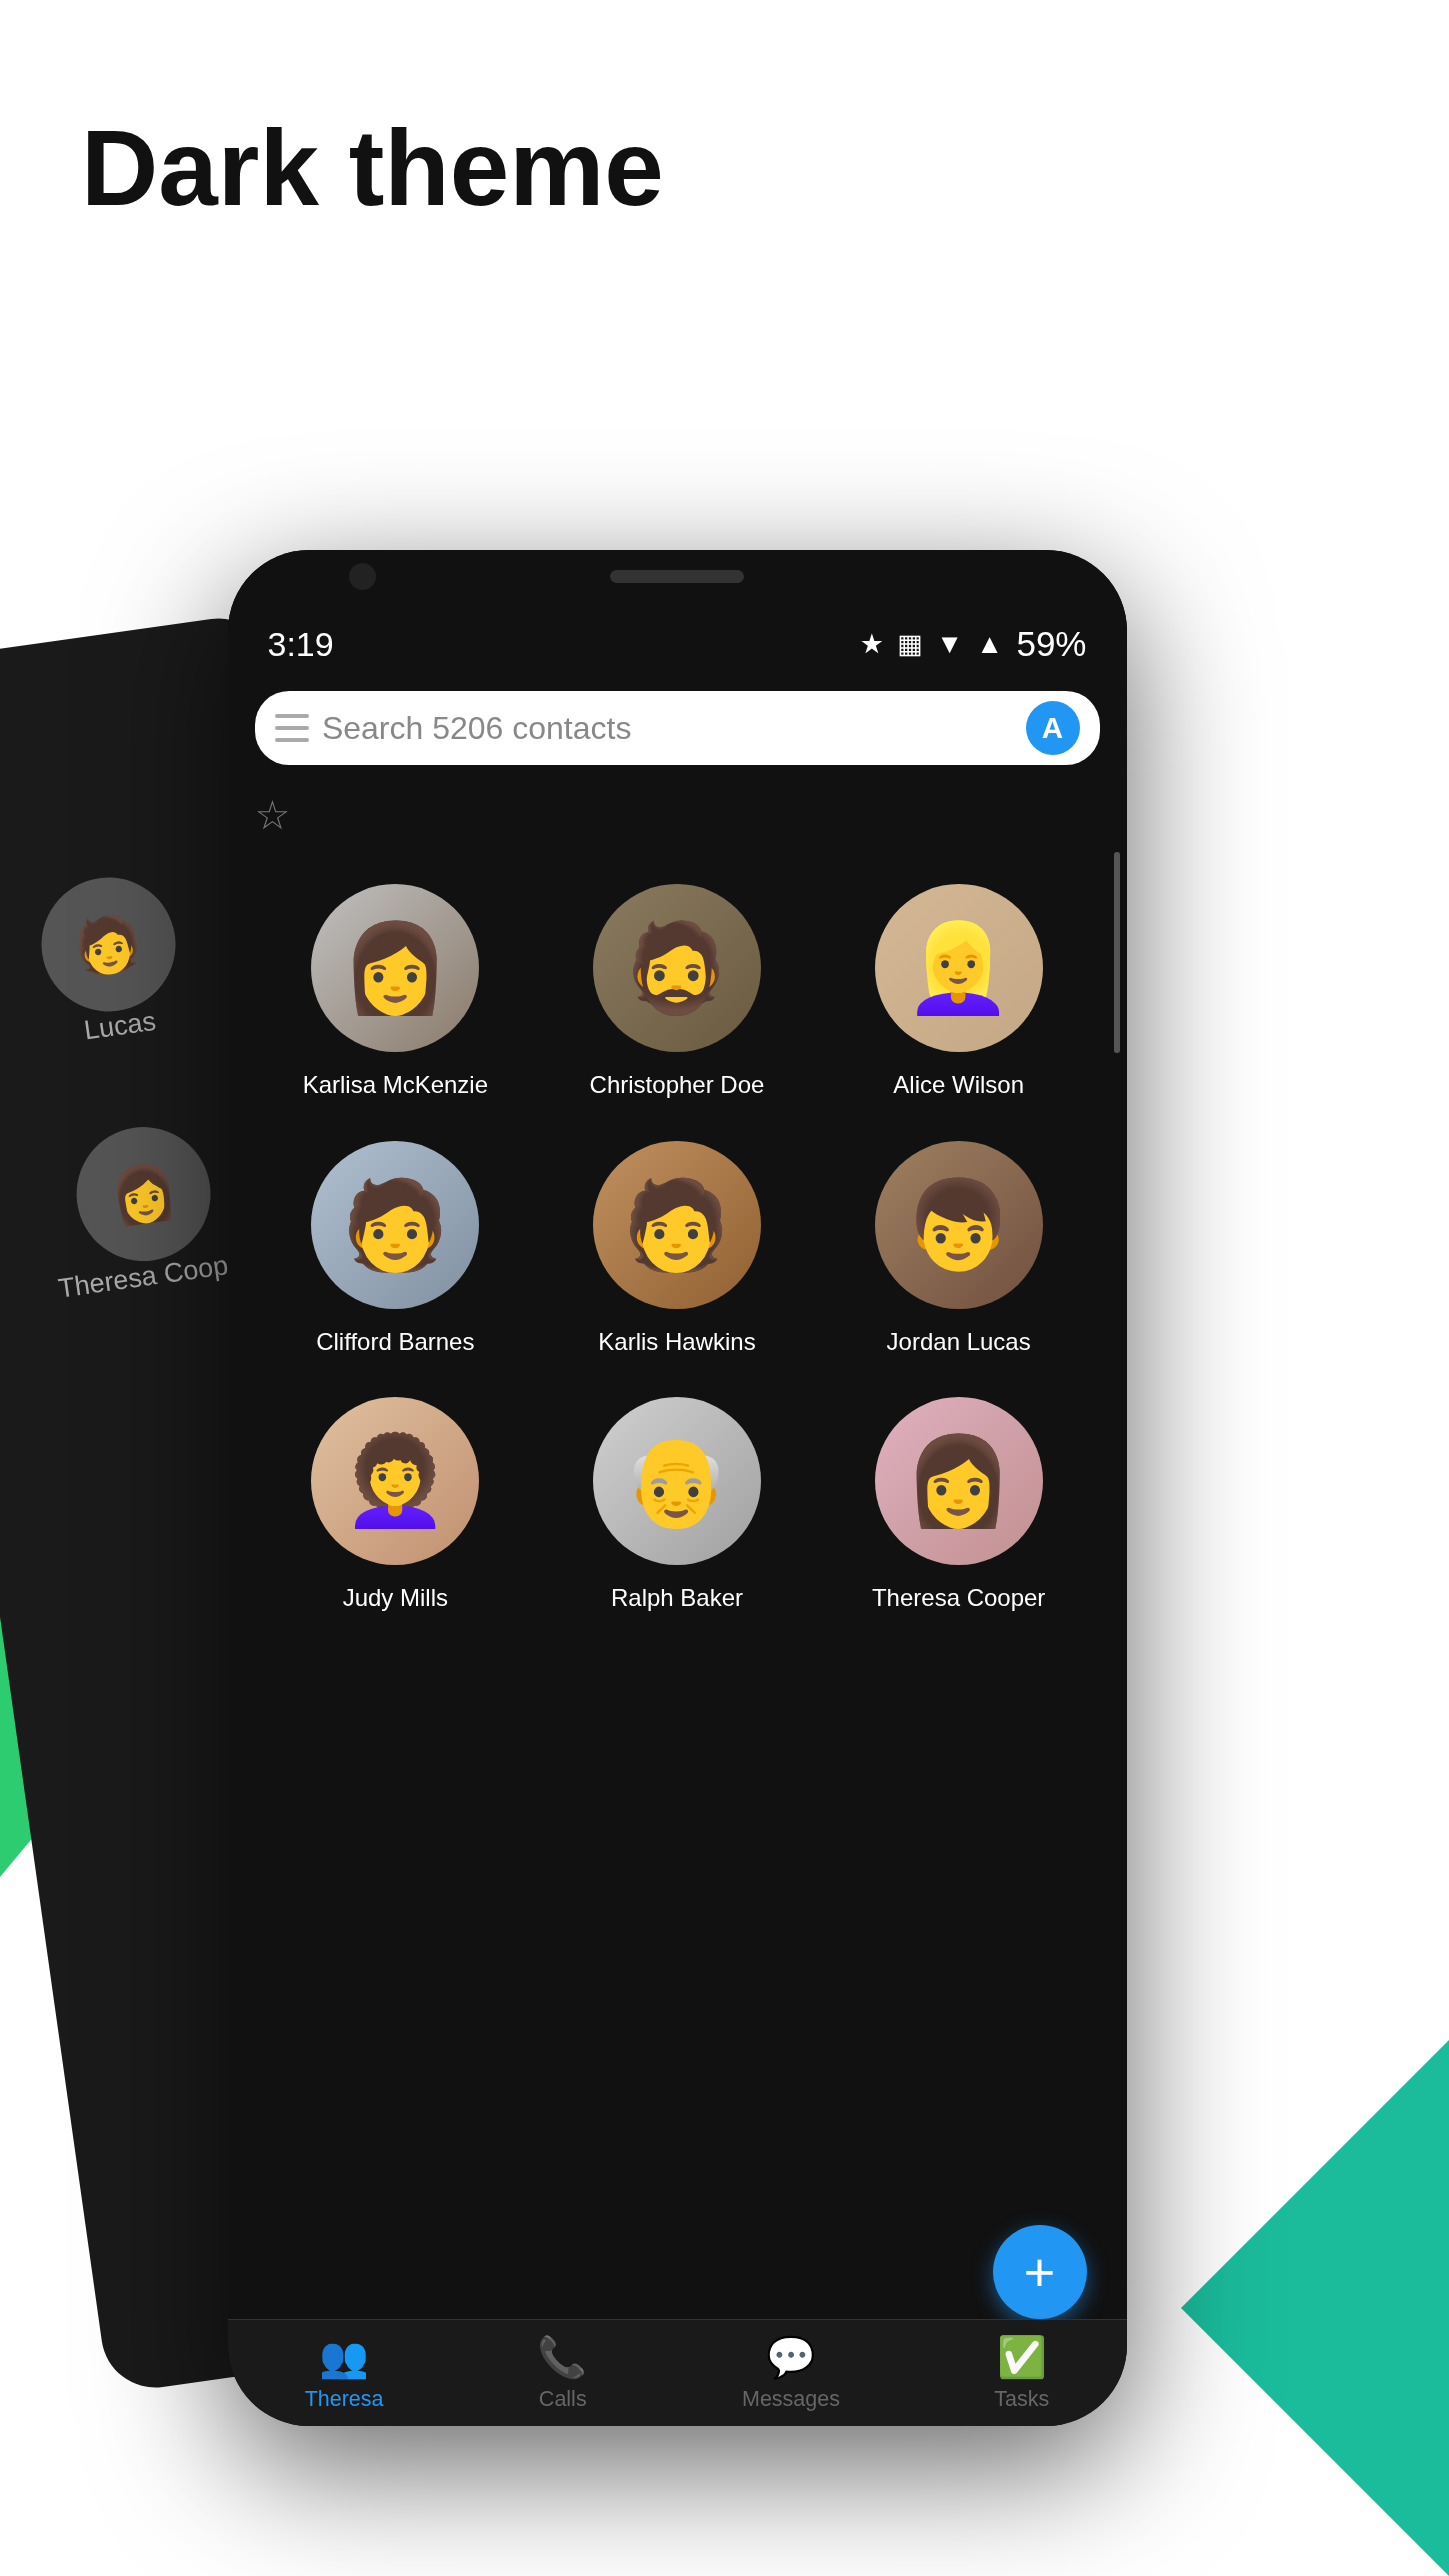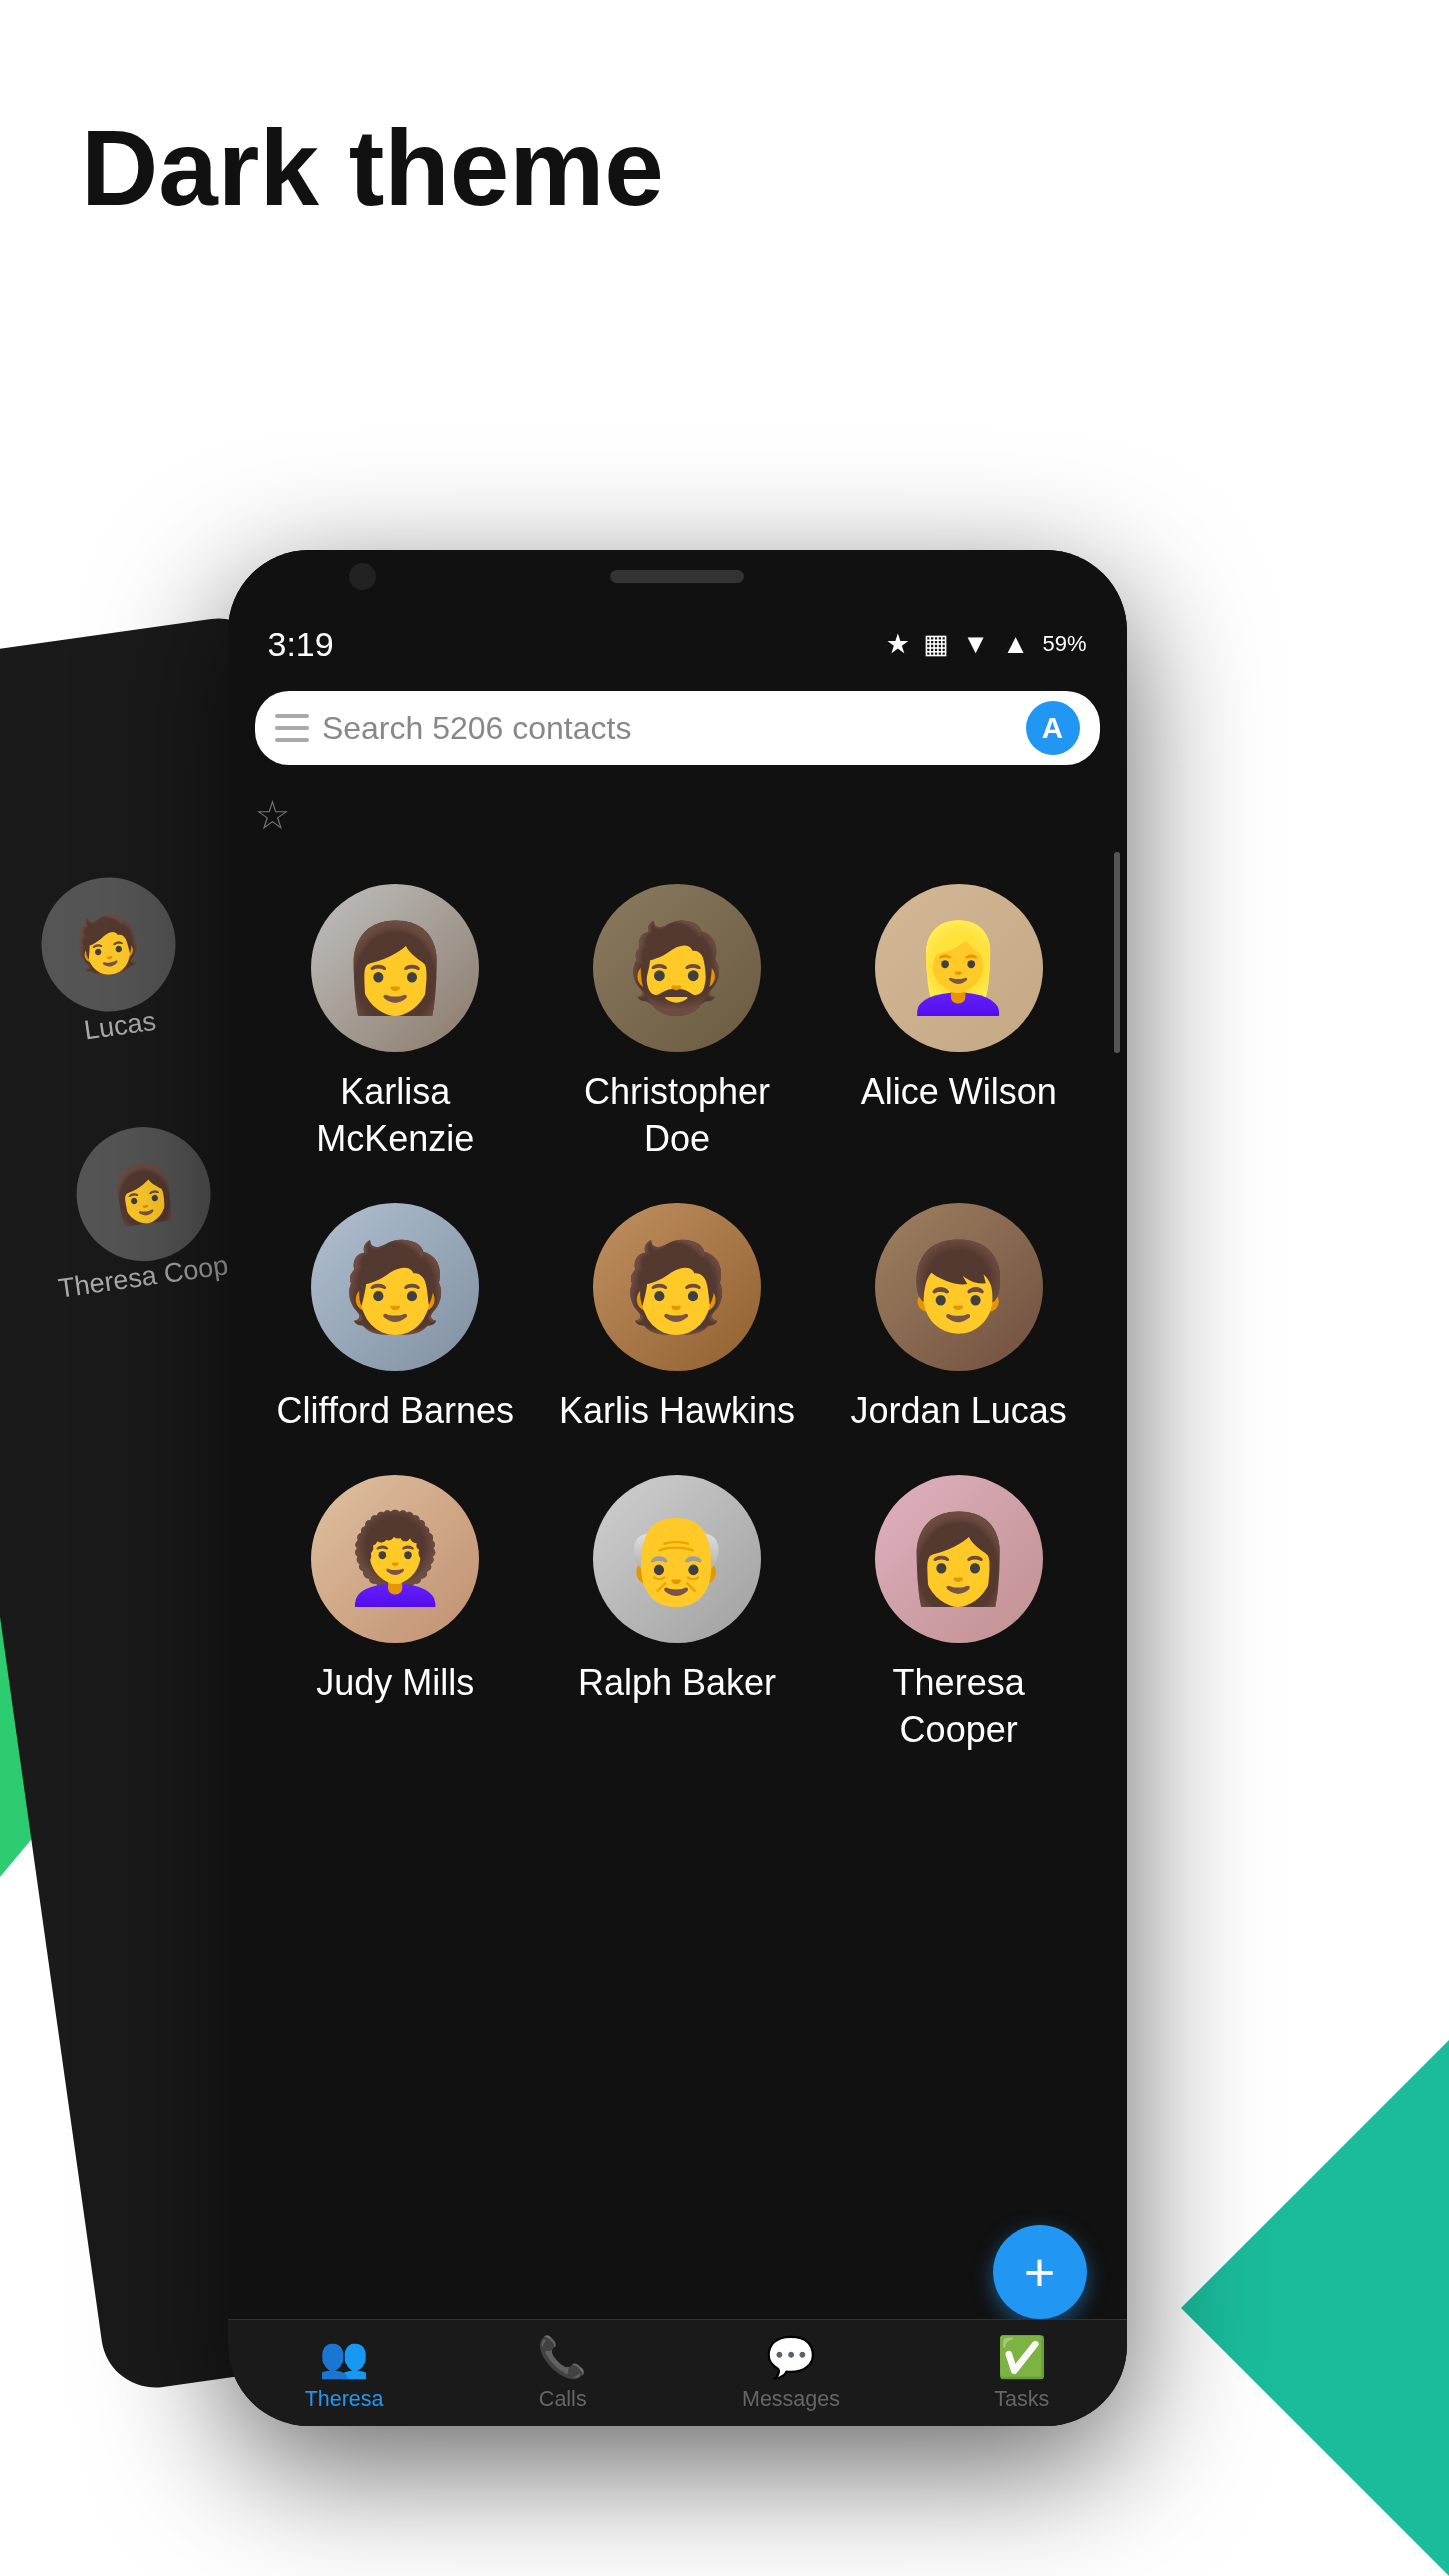--- a/index.html
+++ b/index.html
@@ -155,21 +155,21 @@
 
     .status-icons {
       display: flex;
       align-items: center;
       gap: 13.4px;
       color: #ffffff;
       font-size: 27px;
     }
 
     .battery-text {
-      font-size: 22px;
+      font-size: 35px;
     }
 
     
     .search-bar {
       margin: 20px 27px;
       background: #ffffff;
       border-radius: 34px;
       display: flex;
       align-items: center;
       padding: 0 20px;
@@ -256,21 +256,21 @@
       overflow: hidden;
       display: flex;
       align-items: center;
       justify-content: center;
       font-size: 67px;
       color: #fff;
     }
 
     .contact-name {
       color: #ffffff;
-      font-size: 36px;
+      font-size: 24px;
       text-align: center;
       line-height: 1.3;
     }
 
     
     .favorites-row {
       display: flex;
       align-items: center;
       padding: 6.7px 27px;
     }

